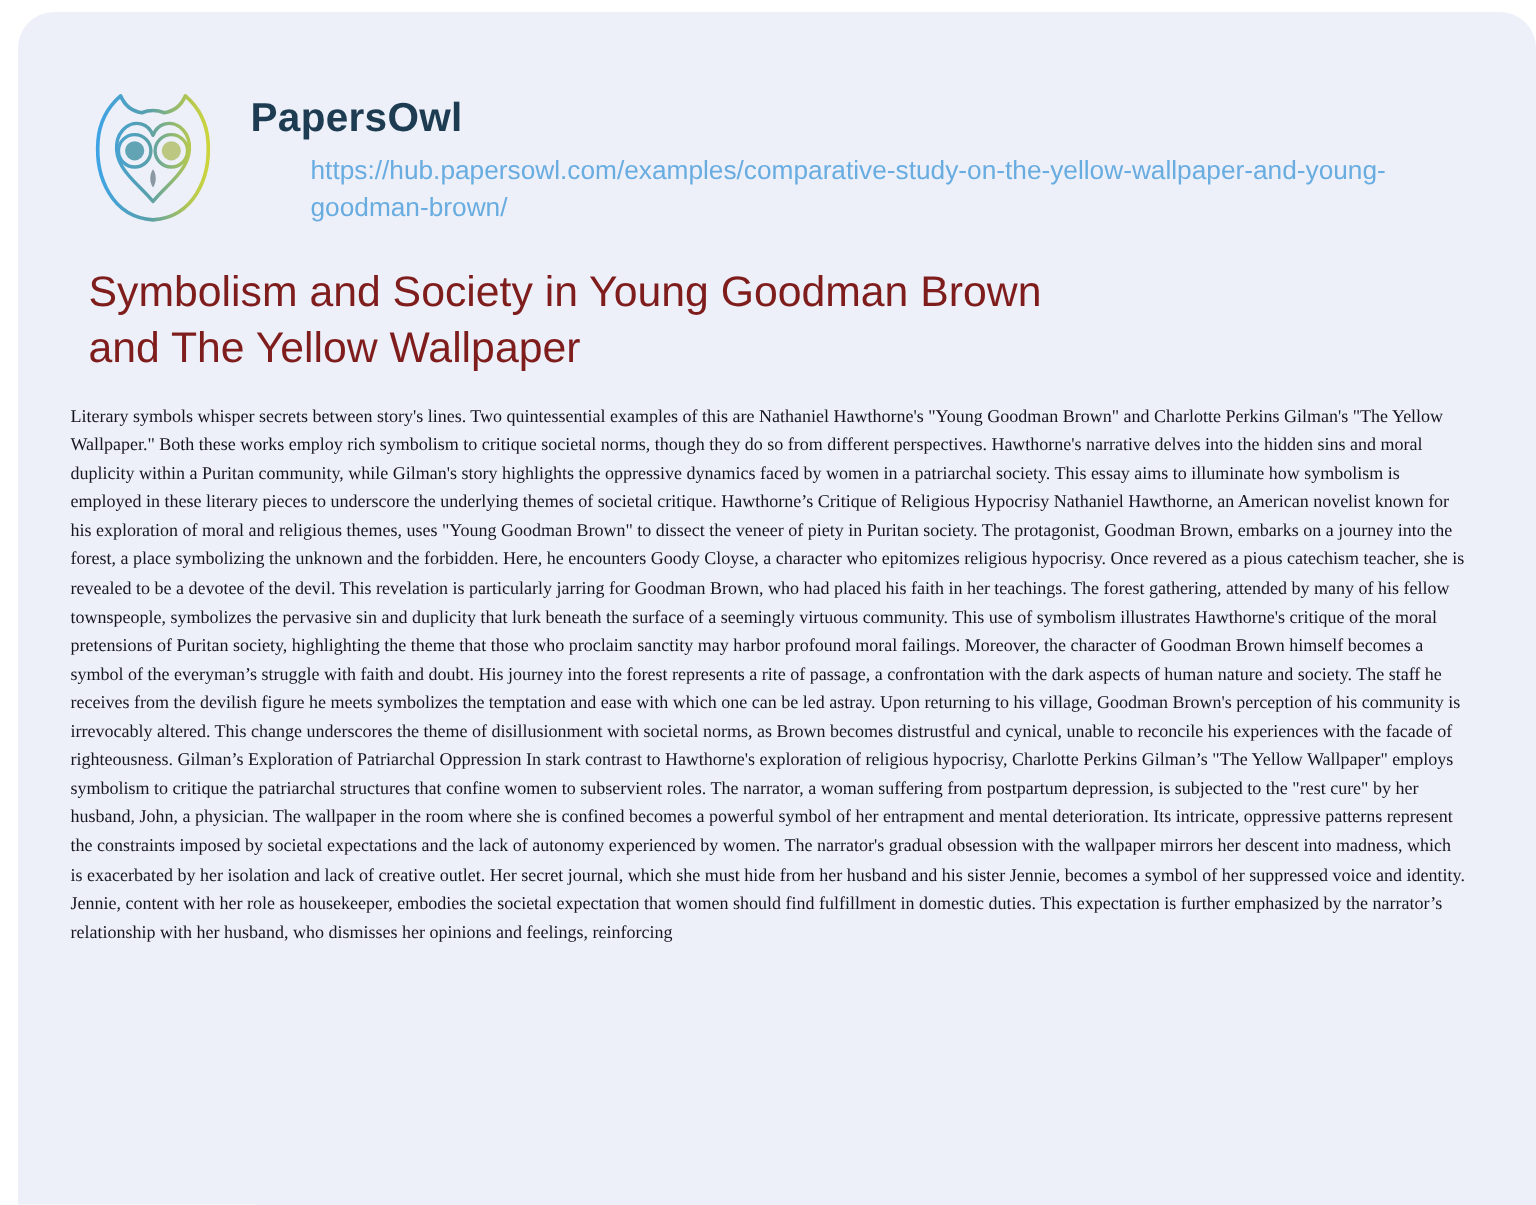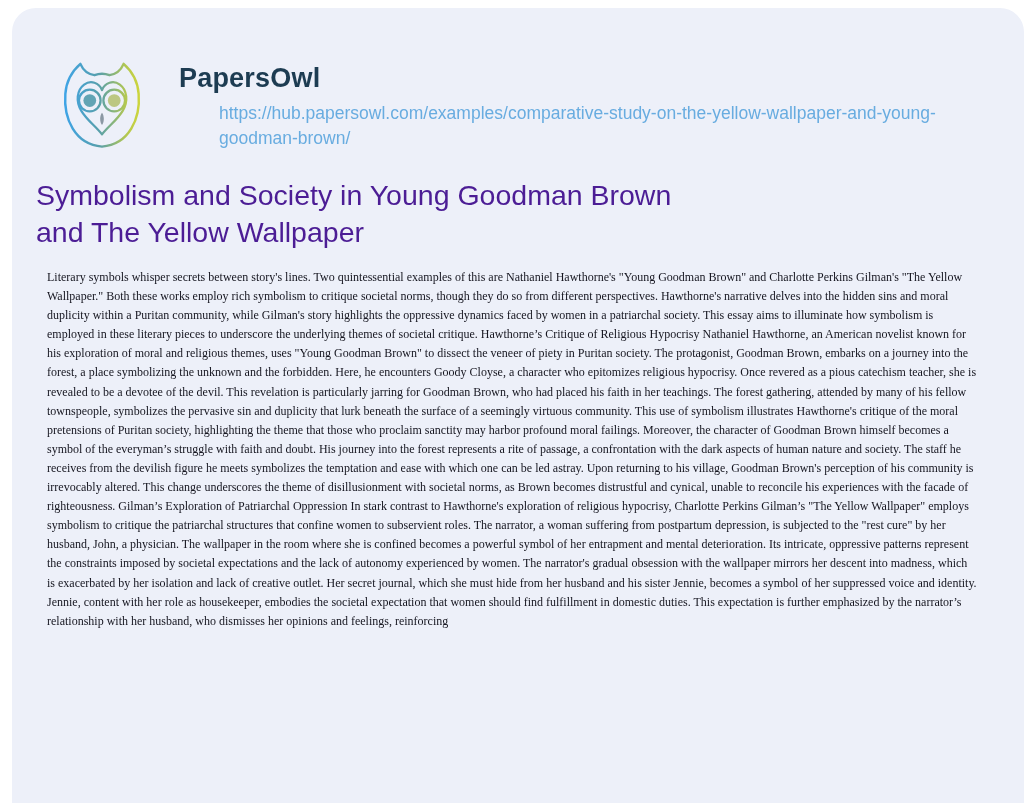--- a/index.html
+++ b/index.html
@@ -10,21 +10,21 @@
     position: absolute;
     left: 12px; top: 8px; right: 0px; bottom: -26px;
     background: #edf0f9;
     border-radius: 24px;
   }
 
   .site-header {
     display: flex;
     align-items: flex-start;
     margin: 50px 40px 0 43px;
-    gap: 30px;
+    gap: 18px;
   }
   .logo-wrap { width: 94px; height: 102px; flex: 0 0 auto; }
   .logo-wrap svg { width: 100%; height: 100%; display: block; }
 
   .header-text { padding-top: 4px; }
   .brand {
     font-size: 27px;
     font-weight: bold;
     color: #1d3c52;
     letter-spacing: 0.2px;
@@ -35,26 +35,26 @@
     max-width: 768px;
     font-size: 17.5px;
     line-height: 25px;
     color: #68ace0;
     overflow-wrap: break-word;
     cursor: pointer;
     margin-left: 40px;
   }
 
   h1.page-title {
-    margin: 17px 0 0 24px;
+    margin: 17px 0 0 47px;
     max-width: 690px;
     font-size: 28.5px;
     line-height: 37px;
     font-weight: normal;
-    color: #4c1d95;
+    color: #7f1d1d;
     white-space: pre-line;
   }
 
   .essay-body {
     margin: 17px 46px 0 35px;
     font-family: "Liberation Serif", serif;
     font-size: 12px;
     line-height: 19.1px;
     color: #15151f;
     text-align: left;

